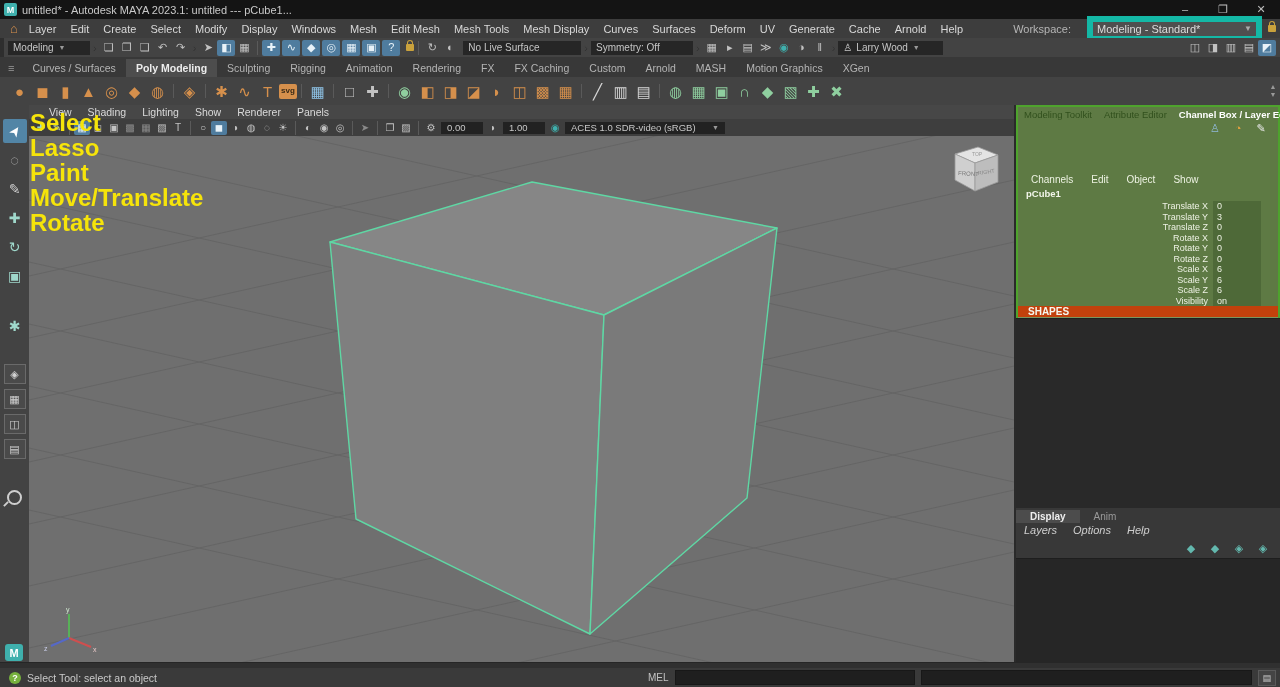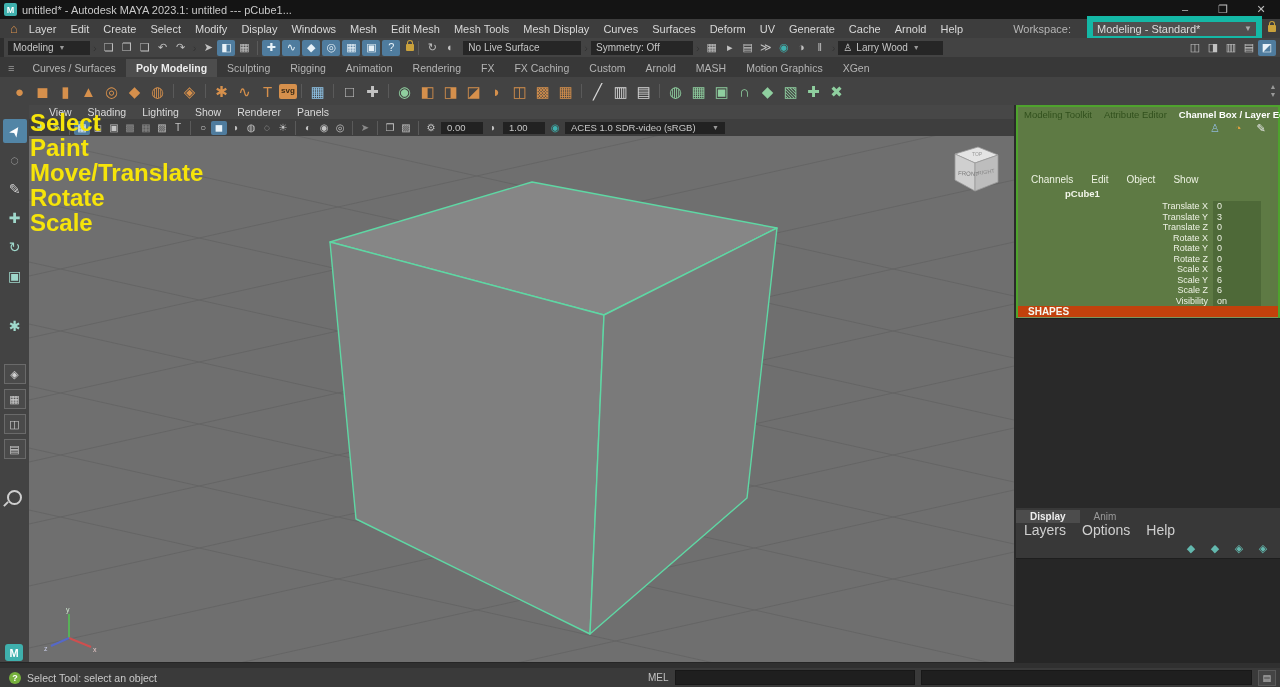--- a/index.html
+++ b/index.html
@@ -75,34 +75,34 @@
       font-family:"Liberation Sans",sans-serif;letter-spacing:0px;}
   
   #rightpanel{left:1014px;top:105px;width:266px;height:557px;background:#333333;border-left:2px solid #2a2a2a;box-sizing:border-box;}
   #greenbox{position:absolute;top:0;left:0;right:0;height:213px;background:#5e7a44;border:2px solid #4ea32d;box-sizing:border-box;}
   #cbtabs{display:flex;height:15px;align-items:center;font-size:9.5px;}
   #cbtabs .cbtab{flex:0 0 auto;padding:0 6px;color:#31501d;white-space:nowrap;}
   #cbtabs .cbtab.active{color:#ffffff;font-weight:bold;}
   #cbicons{display:flex;justify-content:flex-end;gap:5px;height:13px;align-items:center;padding-right:8px;font-size:9px;}
   #cbmenu{display:flex;height:16px;align-items:center;padding-left:4px;margin-top:36px;}
   #cbmenu .cbm{padding:0 9px;color:#edf2e2;font-size:10px;}
-  #cbobject{height:14px;line-height:14px;padding-left:24px;color:#f2f5ea;font-weight:bold;font-size:9.5px;margin-left:23px;}
+  #cbobject{height:14px;line-height:14px;padding-left:8px;color:#f2f5ea;font-weight:bold;font-size:9.5px;}
   .arow{display:flex;height:10.5px;line-height:10.5px;font-size:9px;}
   .alabel{width:190px;text-align:right;padding-right:5px;color:#edf1e3;}
   .avalue{width:44px;background:#4e6938;color:#eef2e4;padding-left:4px;}
   .cbheader{height:11px;line-height:11px;background:#c2410c;padding-left:10px;color:#f4f7ee;font-size:10px;font-weight:bold;}
   .cbnode{height:11px;line-height:11px;padding-left:14px;color:#f4f7ee;font-size:9px;font-weight:bold;}
   .cbnode.sel{background:#7a9660;}
   #cbempty{position:absolute;top:213px;left:0;right:0;height:190px;background:#292929;border-top:1px solid #1f1f1f;}
   #layereditor{position:absolute;top:403px;left:0;right:0;height:154px;background:#383838;}
   #letabs{display:flex;height:15px;align-items:flex-end;font-size:10px;}
   #letabs .letab{padding:1px 14px;color:#999;}
   #letabs .letab.active{background:#4c4c4c;color:#eee;font-weight:bold;}
   #lemenu{display:flex;height:14px;align-items:center;}
-  #lemenu .lem{padding:0 8px;font-size:14px;color:#cfcfcf;}
+  #lemenu .lem{padding:0 8px;font-size:11px;color:#cfcfcf;font-style:italic;}
   #leicons{display:flex;justify-content:flex-end;gap:6px;padding:3px 8px 2px;font-size:10px;}
   #leempty{position:absolute;top:50px;left:0;right:0;bottom:0;background:#262626;border-top:1px solid #1e1e1e;}
   
   #rangestrip{top:662px;left:0;right:0;height:6px;background:#303030;border-top:1px solid #262626;}
   #bottombar{top:668px;left:0;right:0;height:19px;background:#3a3a3a;display:flex;align-items:center;}
   #help-icon{width:12px;height:12px;border-radius:50%;background:#77b13e;color:#fff;font-size:9px;font-weight:bold;
       display:flex;align-items:center;justify-content:center;margin:0 6px 0 9px;}
   #help-text{color:#c9c9c9;font-size:10.5px;}
   #melgroup{position:absolute;left:648px;right:0;top:668px;height:19px;display:flex;align-items:center;}
   #mel-label{color:#c2c2c2;font-size:10px;margin-right:6px;}
@@ -405,24 +405,24 @@
         <text x="23" y="6" font-size="7" fill="#cfe8cf" stroke="none">y</text>
         <text x="50" y="46" font-size="7" fill="#e8c8c8" stroke="none">x</text>
         <text x="1" y="45" font-size="7" fill="#c8cce8" stroke="none">z</text>
       </g>
     </svg>
   </div>
 </div>
 
 <div id="overlay" class="abs">
     <span class="olabel">Select</span>
+    <span class="olabel">Lasso</span>
     <span class="olabel">Paint</span>
     <span class="olabel">Move/Translate</span>
     <span class="olabel">Rotate</span>
-    <span class="olabel">Scale</span>
   </div>
 
 <div id="rightpanel" class="abs">
   <div id="greenbox">
     <div id="cbtabs">
       <span class="cbtab">Modeling Toolkit</span>
       <span class="cbtab">Attribute Editor</span>
       <span class="cbtab active">Channel Box / Layer Editor</span>
     </div>
     <div id="cbicons">

